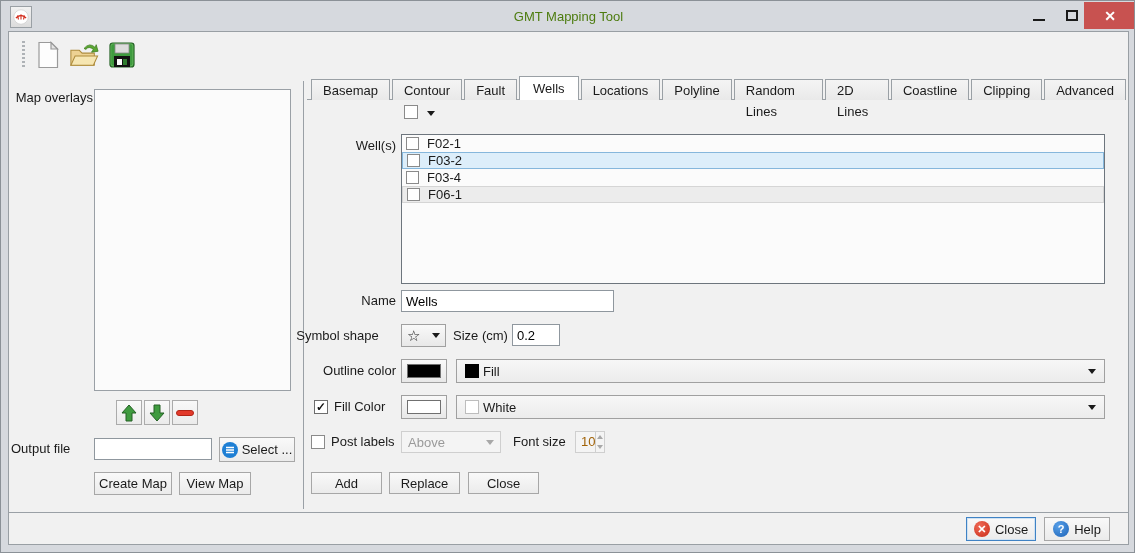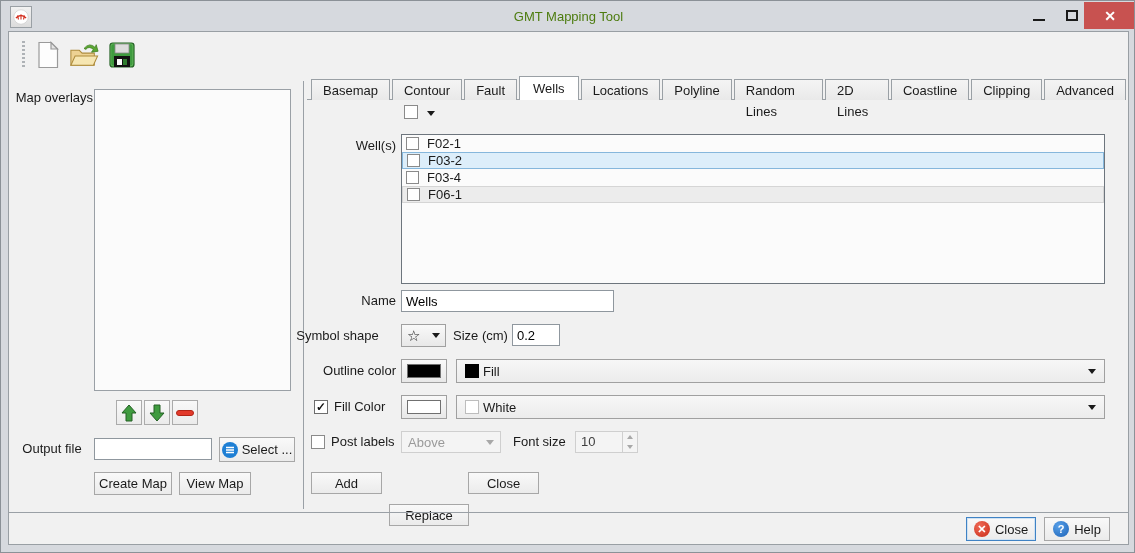--- a/index.html
+++ b/index.html
@@ -41,21 +41,21 @@
   .lbl { color:#1a1a1a; }
   .map-overlays-lbl { position:absolute; left:2px; top:58px; width:82px; text-align:right; }
   .overlay-list { position:absolute; left:85px; top:57px; width:197px; height:302px;
                   background:#fbfbfb; border:1px solid #9aa0a6; }
   .ud-btn { position:absolute; top:368px; width:26px; height:25px;
             background:linear-gradient(#f9f9f9,#ebebeb); border:1px solid #ababab;
             display:flex; align-items:center; justify-content:center; }
   .btn-up { left:107px; } .btn-down { left:135px; } .btn-remove { left:163px; }
   .minus-bar { width:18px; height:6px; border-radius:3px; background:#e23a2b; border:1px solid #b22417; }
   .outfile-lbl { position:absolute; left:2px; top:406px; width:82px; height:22px;
-                 line-height:22px; text-align:center; }
+                 line-height:22px; text-align:left; }
   .outfile-input { position:absolute; left:85px; top:406px; width:118px; height:22px;
                    border:1px solid #8f979e; background:#fff; font:inherit; padding:0 4px; }
   .select-btn { position:absolute; left:210px; top:405px; width:76px; height:25px;
                 background:linear-gradient(#f9f9f9,#ebebeb); border:1px solid #a7a7a7;
                 display:flex; align-items:center; justify-content:center; gap:4px; }
   .cm-btn { position:absolute; top:440px; height:23px; background:linear-gradient(#f9f9f9,#ebebeb);
             border:1px solid #a7a7a7; display:flex; align-items:center; justify-content:center; }
   .create-map { left:85px; width:78px; }
   .view-map   { left:170px; width:72px; }
 
@@ -128,34 +128,34 @@
   .post-check { position:absolute; left:302px; top:403px; width:14px; height:14px;
                 background:#fff; border:1px solid #8a8a8a; }
   .post-lbl { position:absolute; left:322px; top:399px; height:22px; line-height:22px; }
   .post-combo { position:absolute; left:392px; top:399px; width:100px; height:22px;
                 background:#f4f4f4; border:1px solid #cfcfcf; color:#9a9a9a;
                 display:flex; align-items:center; }
   .post-combo .val { margin-left:6px; }
   .post-combo .dd-arrow { margin-left:auto; margin-right:6px;
                 border-top-color:#a8a8a8; }
   .fontsize-lbl { position:absolute; left:504px; top:399px; height:22px; line-height:22px; }
-  .spinner { position:absolute; left:566px; top:399px; width:63px; height:22px;
-             background:#f4f4f4; border:1px solid #cfcfcf; color:#404040; display:flex; }
+  .spinner { position:absolute; left:566px; top:399px; width:30px; height:22px;
+             background:#f4f4f4; border:1px solid #cfcfcf; color:#a16207; display:flex; }
   .spinner .val { flex:1; line-height:20px; padding-left:5px; }
   .spin-arrows { width:15px; border-left:1px solid #cfcfcf; display:flex; flex-direction:column; }
   .spin-up, .spin-down { flex:1; display:flex; align-items:center; justify-content:center; }
   .tri-up { width:0; height:0; border-left:3px solid transparent; border-right:3px solid transparent;
             border-bottom:4px solid #a8a8a8; }
   .tri-down { width:0; height:0; border-left:3px solid transparent; border-right:3px solid transparent;
               border-top:4px solid #a8a8a8; }
 
   .action-btn { position:absolute; top:440px; height:22px; background:linear-gradient(#f9f9f9,#ebebeb);
                 border:1px solid #a7a7a7; display:flex; align-items:center; justify-content:center; }
   .btn-add { left:302px; width:71px; }
-  .btn-replace { left:380px; width:80px;margin-top:32px; }
+  .btn-replace { left:380px; width:71px; }
   .btn-reset { left:459px; width:71px; }
 
   
   .footer-btn { position:absolute; top:485px; height:24px; background:linear-gradient(#f9f9f9,#ebebeb);
                 border:1px solid #a7a7a7; display:flex; align-items:center; justify-content:center; gap:5px; }
   .btn-close-app { left:957px; width:70px; border:1px solid #3f82c4; box-shadow:0 0 0 1px #cfe2f3 inset; }
   .btn-help { left:1035px; width:66px; }
   .circle-ic { width:16px; height:16px; border-radius:50%; color:#fff; font-size:11px; font-weight:bold;
                display:flex; align-items:center; justify-content:center; }
   .ic-red { background:radial-gradient(circle at 35% 30%, #ef6a57, #ca2c17); }

